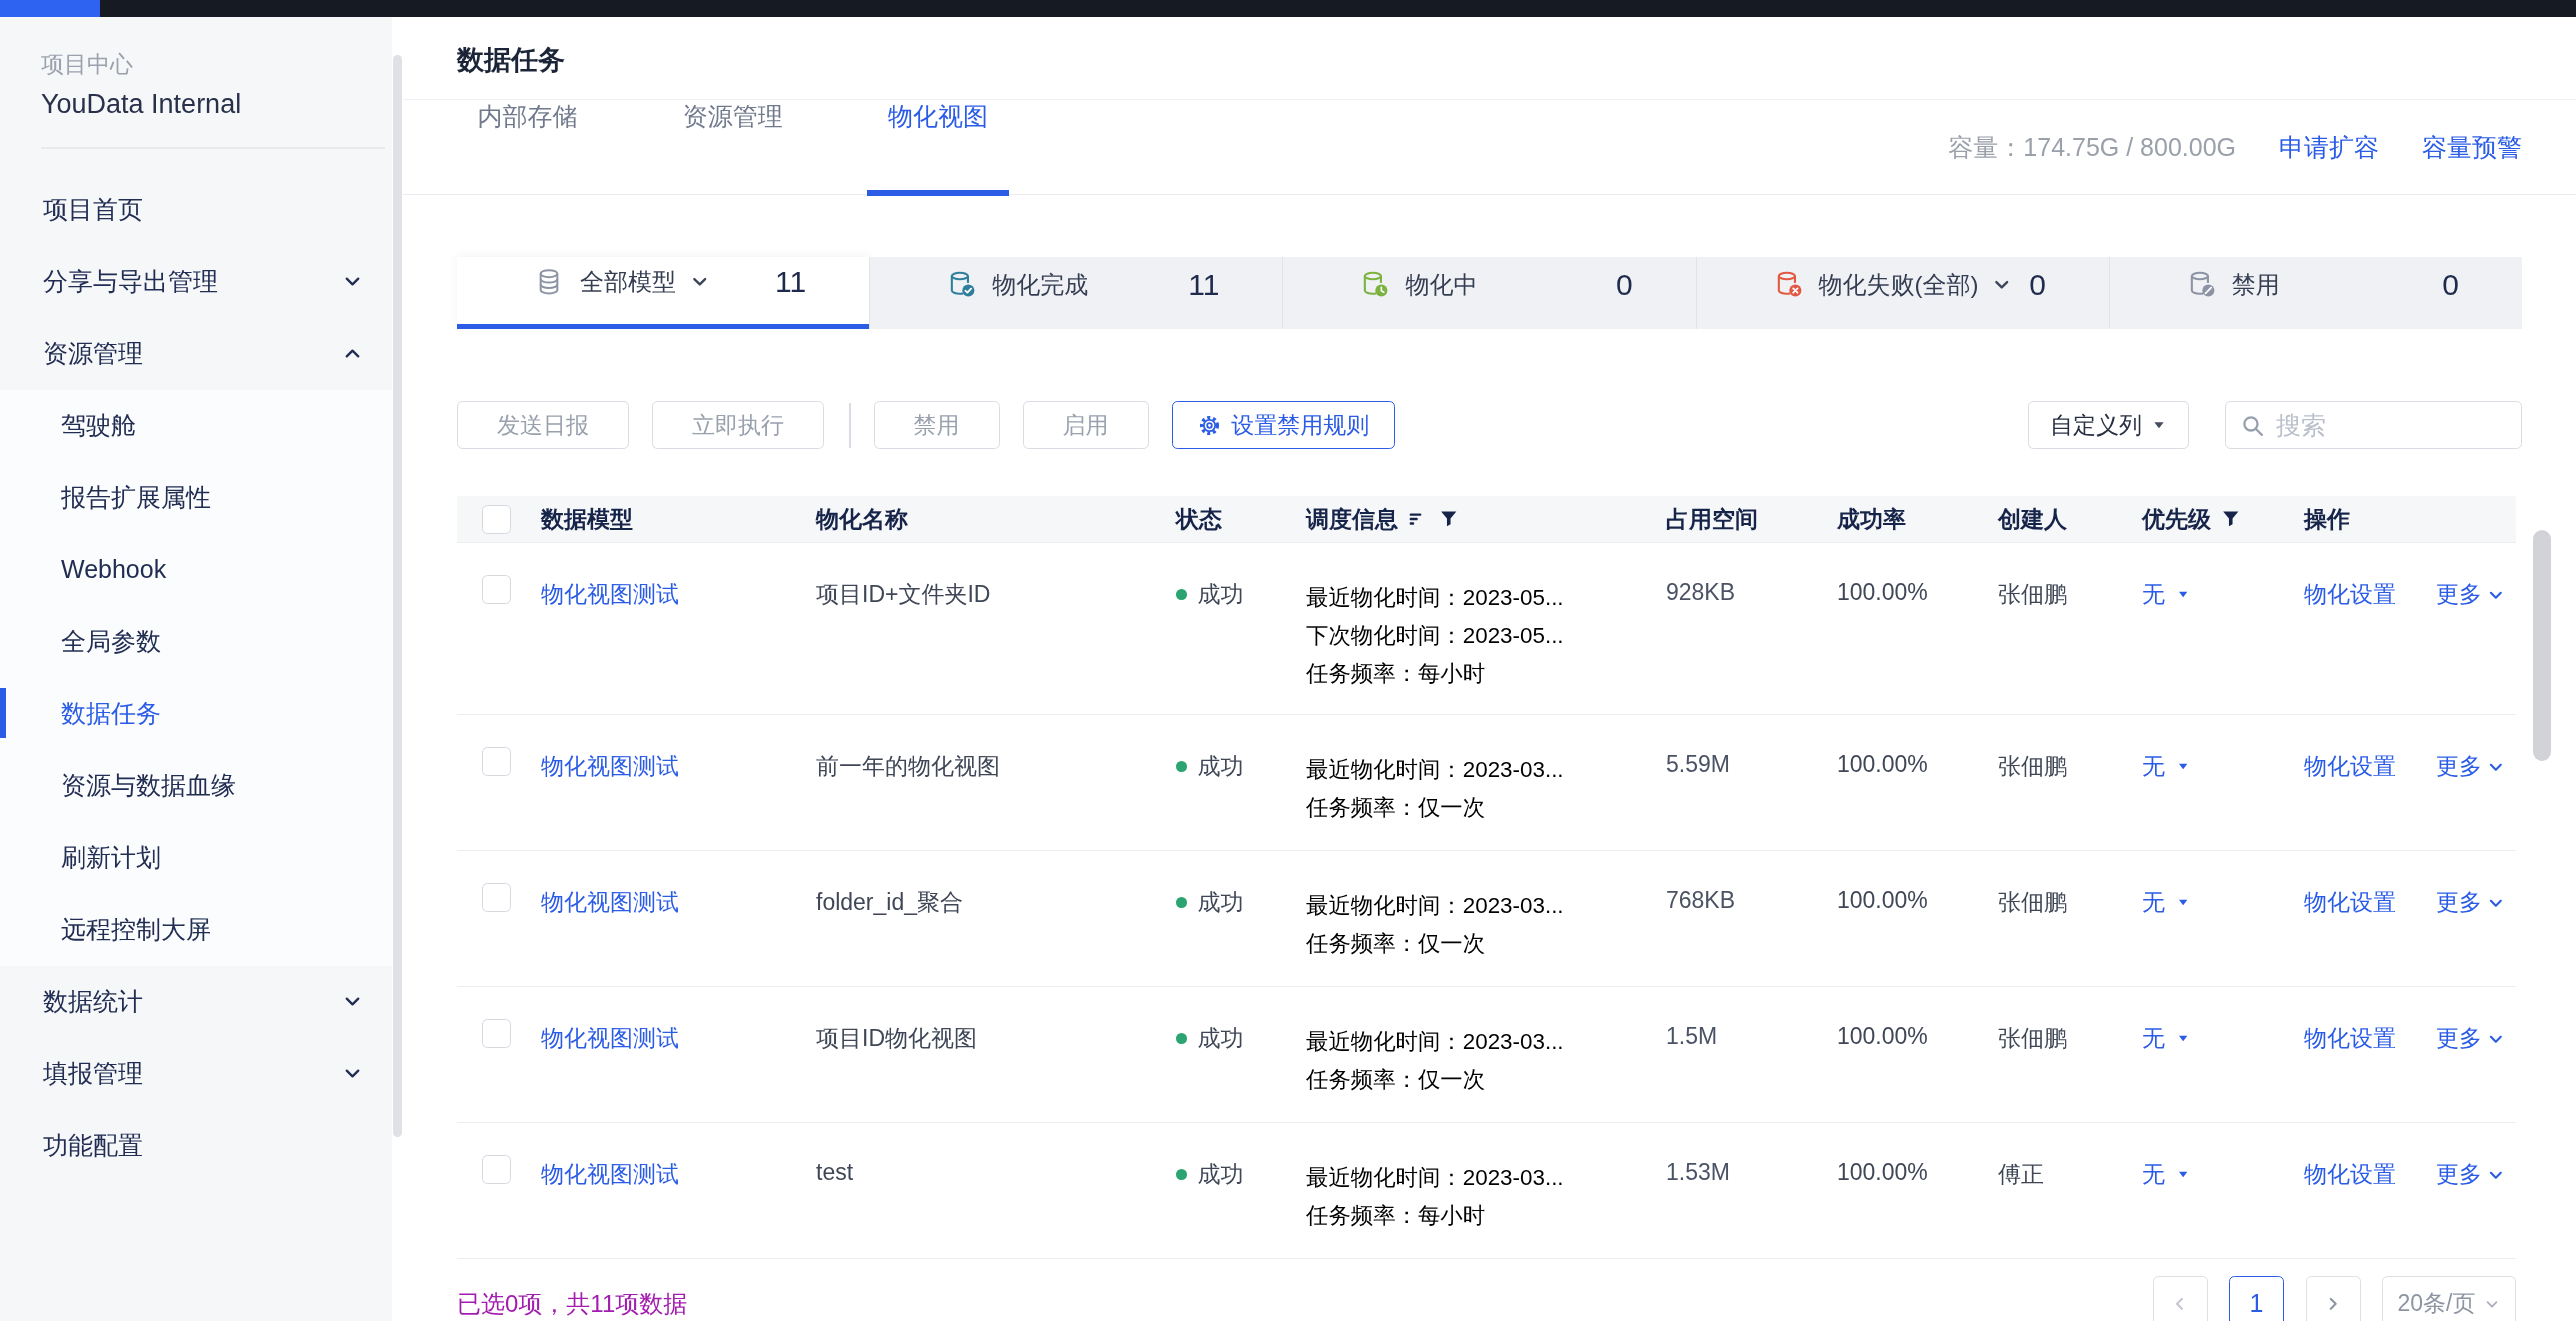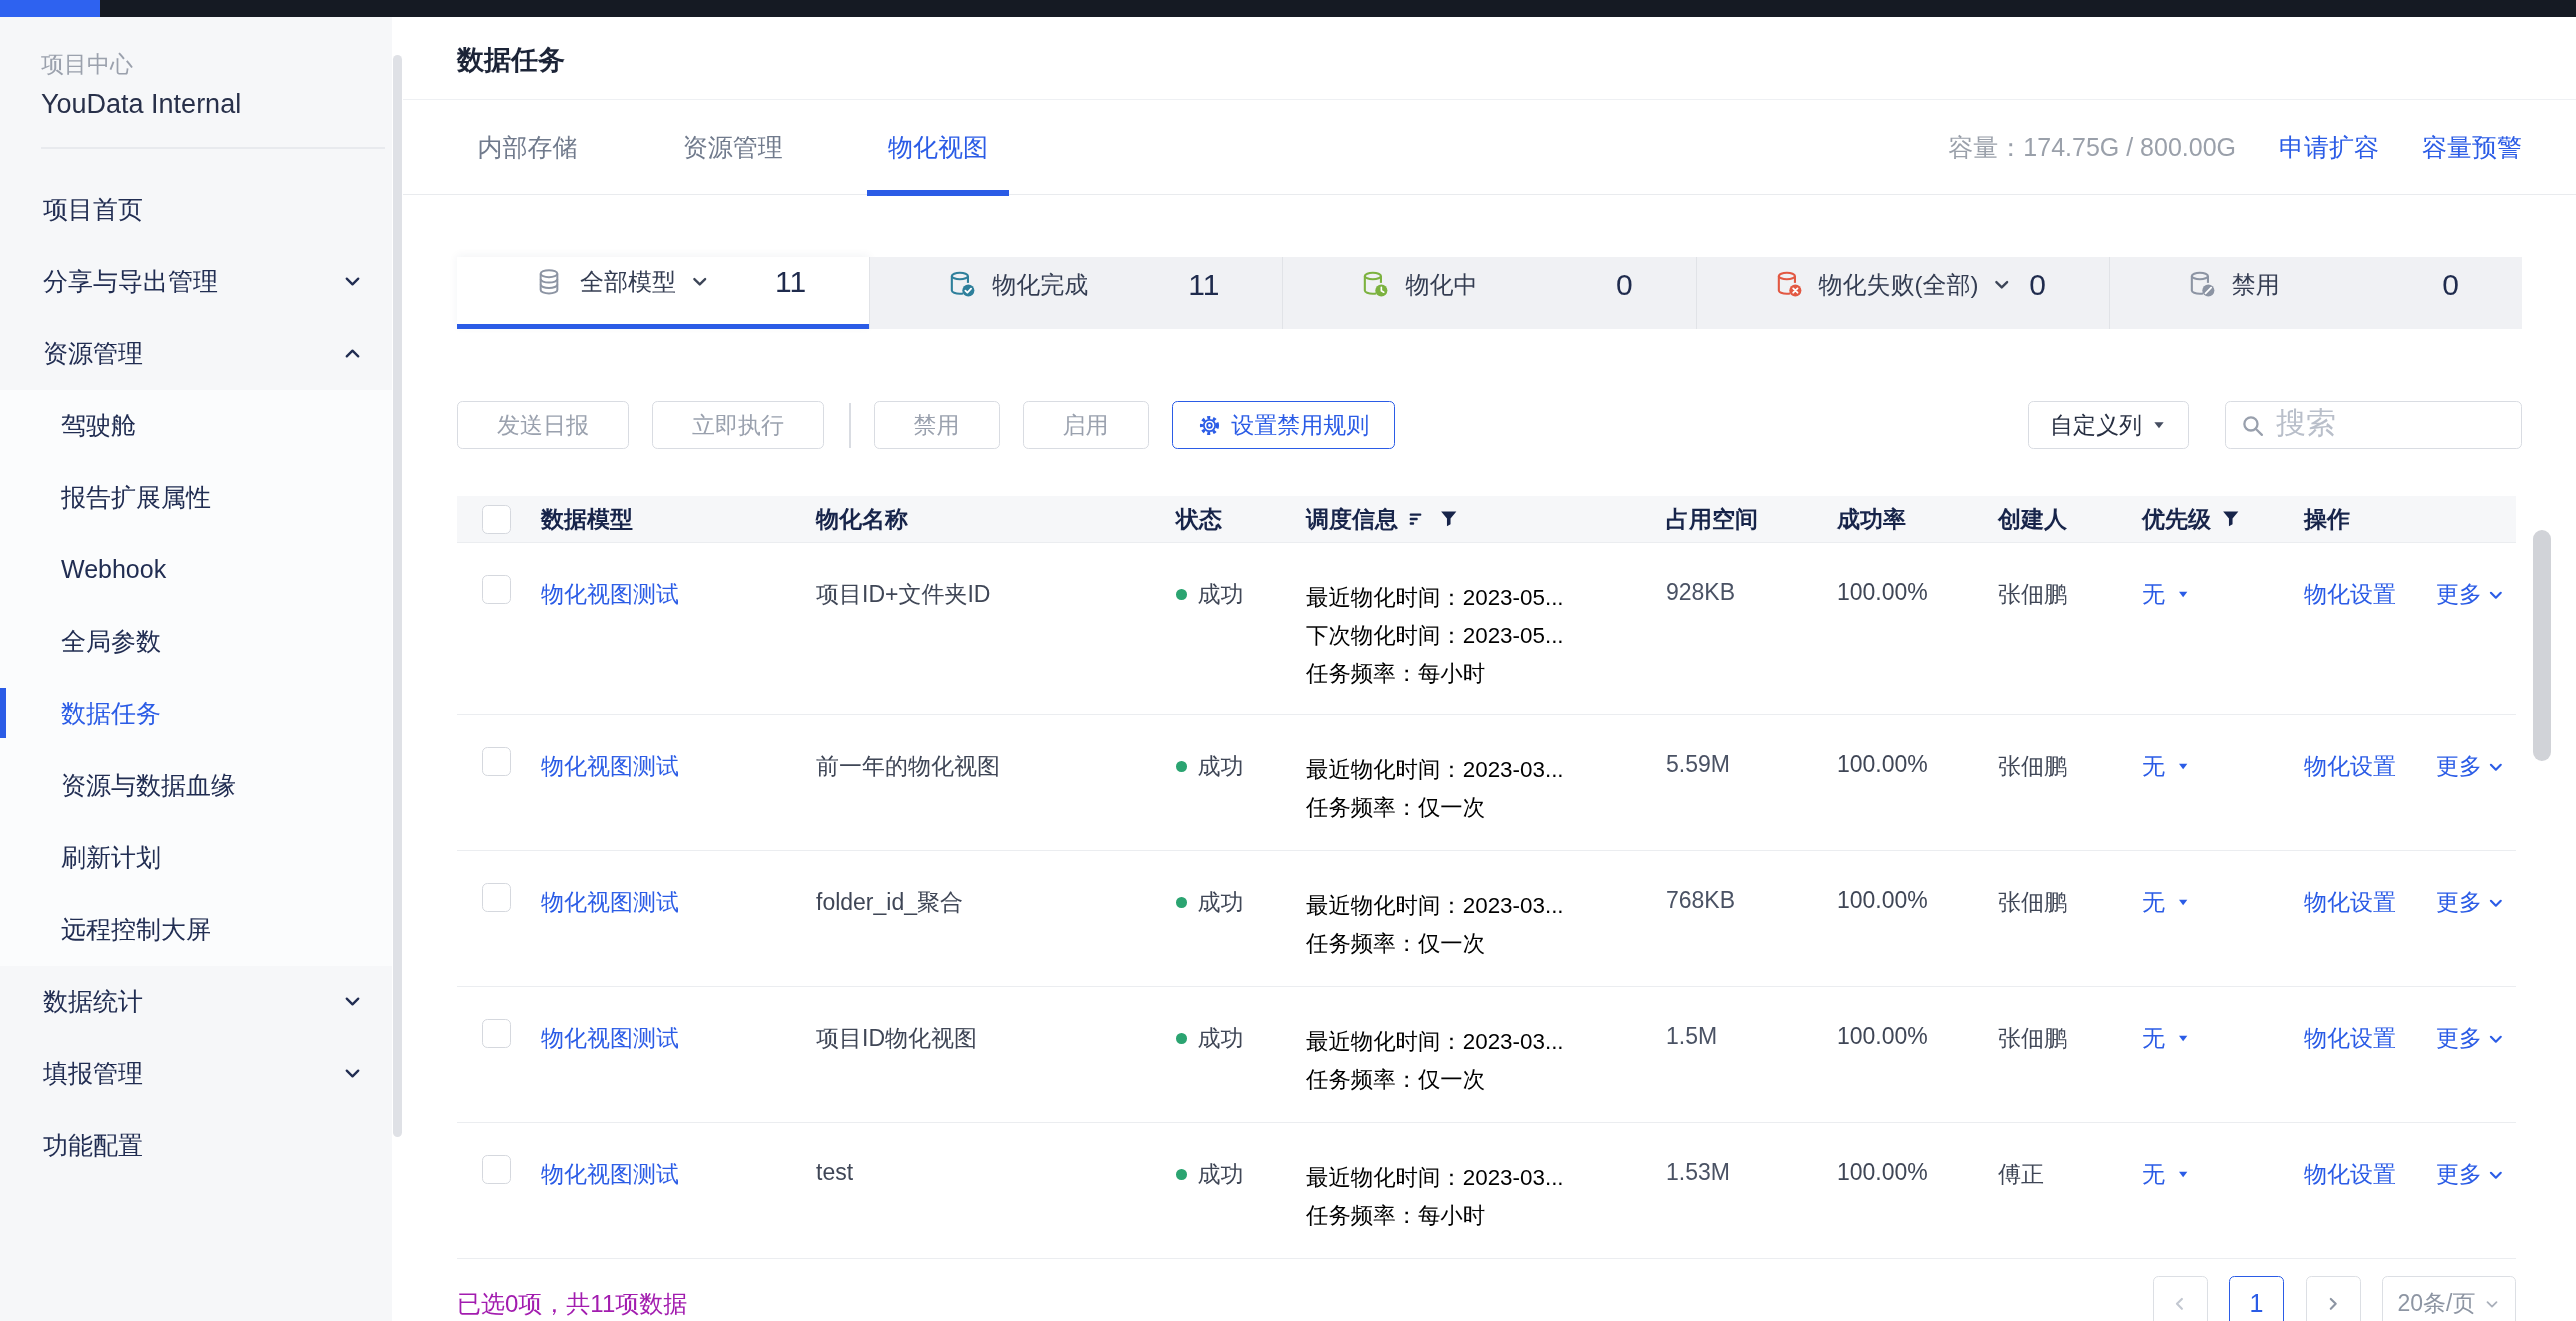--- a/index.html
+++ b/index.html
@@ -30,21 +30,21 @@
   .mi .chev { margin-left:auto; color:#212d52; display:flex; }
   .mi.active { color:#2b5ce6; }
   .mi.active::before { content:""; position:absolute; left:0; top:10.7px; width:6.3px; height:50px; background:#2b5ce6; }
 
   
   .main { flex:1; position:relative; background:#fff; }
   .title-row { height:83px; padding:25px 0 0 54px; border-bottom:1.8px solid #eef0f3; }
   .title-row .page-title { font-size:27px; font-weight:600; color:#1c2437; }
 
   .tabbar { height:95px; display:flex; align-items:stretch; padding:0 54px; border-bottom:1.8px solid #e9ebee; }
-  .tab { display:flex; align-items:center; padding:0 20.6px; margin-right:64px; font-size:25px;
+  .tab { display:flex; align-items:flex-start; padding:0 20.6px; margin-right:64px; font-size:25px;
     color:#707a8c; position:relative; cursor:pointer; }
   .tab.active { color:#2b5ce6; }
   .tab.active::after { content:""; position:absolute; left:0; right:0; bottom:-1.8px; height:5.4px; background:#2b5ce6; }
   .cap-wrap { margin-left:auto; display:flex; align-items:center; font-size:25px; }
   .cap-label, .cap-value { color:#9aa0aa; }
   .cap-link { color:#2b5ce6; margin-left:43px; cursor:pointer; }
 
   .content { padding:0 54px; position:relative; }
 
   
@@ -65,22 +65,22 @@
   .btn-div { width:1.8px; height:45px; background:#d9dce2; margin:0 23px 0 1.8px; }
   .btn.primary-ghost { color:#2b5ce6; border-color:#2b5ce6; padding:0 25px; }
   .btn.primary-ghost .gicon { display:flex; margin-right:10.7px; }
   .right-tools { margin-left:auto; display:flex; align-items:center; }
   .custom-col { height:48px; width:161px; border:1.8px solid #d9dce2; border-radius:5.4px; background:#fff;
     display:flex; align-items:center; justify-content:center; font-size:23px; color:#272f42; cursor:pointer; }
   .custom-col .tri { display:flex; margin-left:9px; color:#454d60; }
   .search-box { margin-left:36px; width:297px; height:48px; border:1.8px solid #d9dce2; border-radius:5.4px;
     display:flex; align-items:center; padding:0 14.3px; background:#fff; }
   .search-box .sicon { display:flex; margin-right:10.7px; }
-  .search-box input { border:none; outline:none; width:100%; font-size:30px; color:#3c4353;
-    font-family:Liberation Mono, monospace; background:transparent; }
+  .search-box input { border:none; outline:none; width:100%; font-size:25px; color:#3c4353;
+    font-family:Liberation Sans, sans-serif; background:transparent; }
   .search-box input::placeholder { color:#b9bfca; }
 
   
   .table { margin-top:47px; width:2059px; }
   .tr { display:grid; grid-template-columns:84px 275px 360px 130px 360px 171px 161px 144px 162px 1fr; }
   .thead { height:47px; background:#f6f7f9; align-items:center; border-bottom:1.8px solid #ebedf0; }
   .th { font-size:23px; font-weight:700; color:#17244a; display:flex; align-items:center; white-space:nowrap; }
   .th .hicon { display:flex; margin-left:9px; }
   .row { border-bottom:1.8px solid #ebedf0; align-items:start; }
   .row.tall { height:172px; } .row.short { height:136px; }

